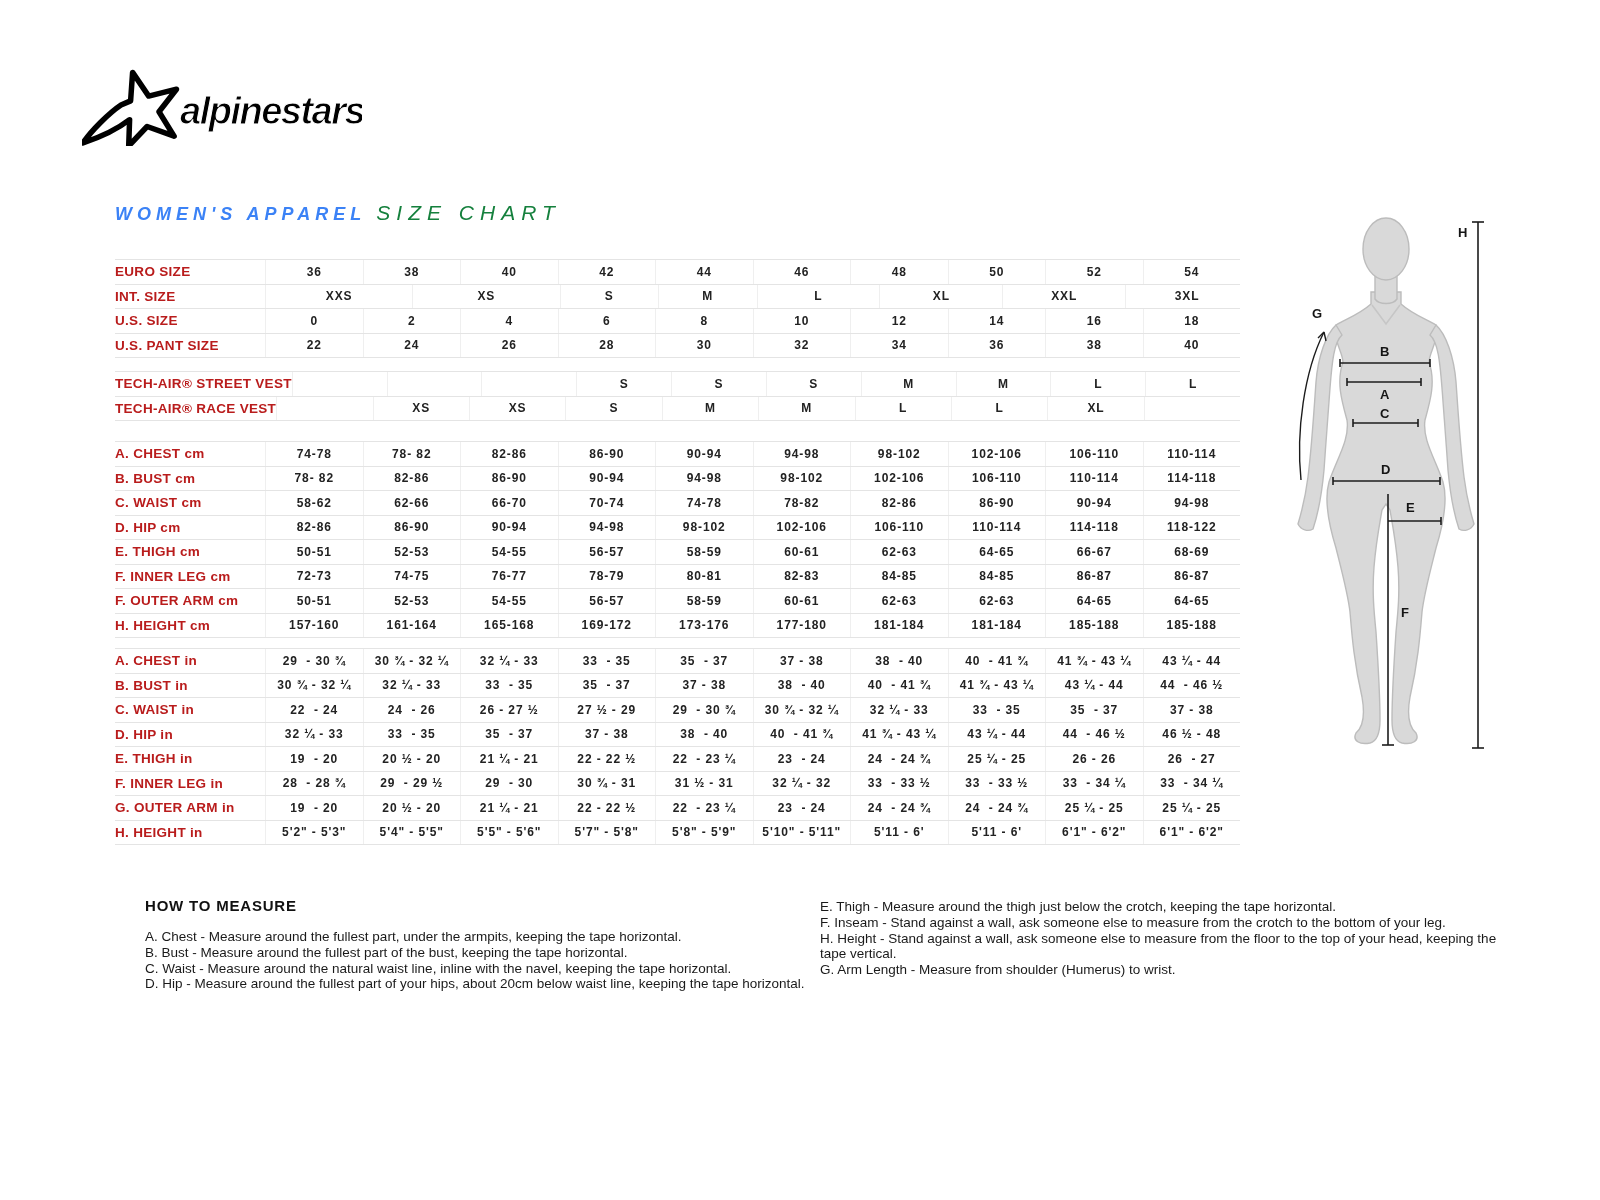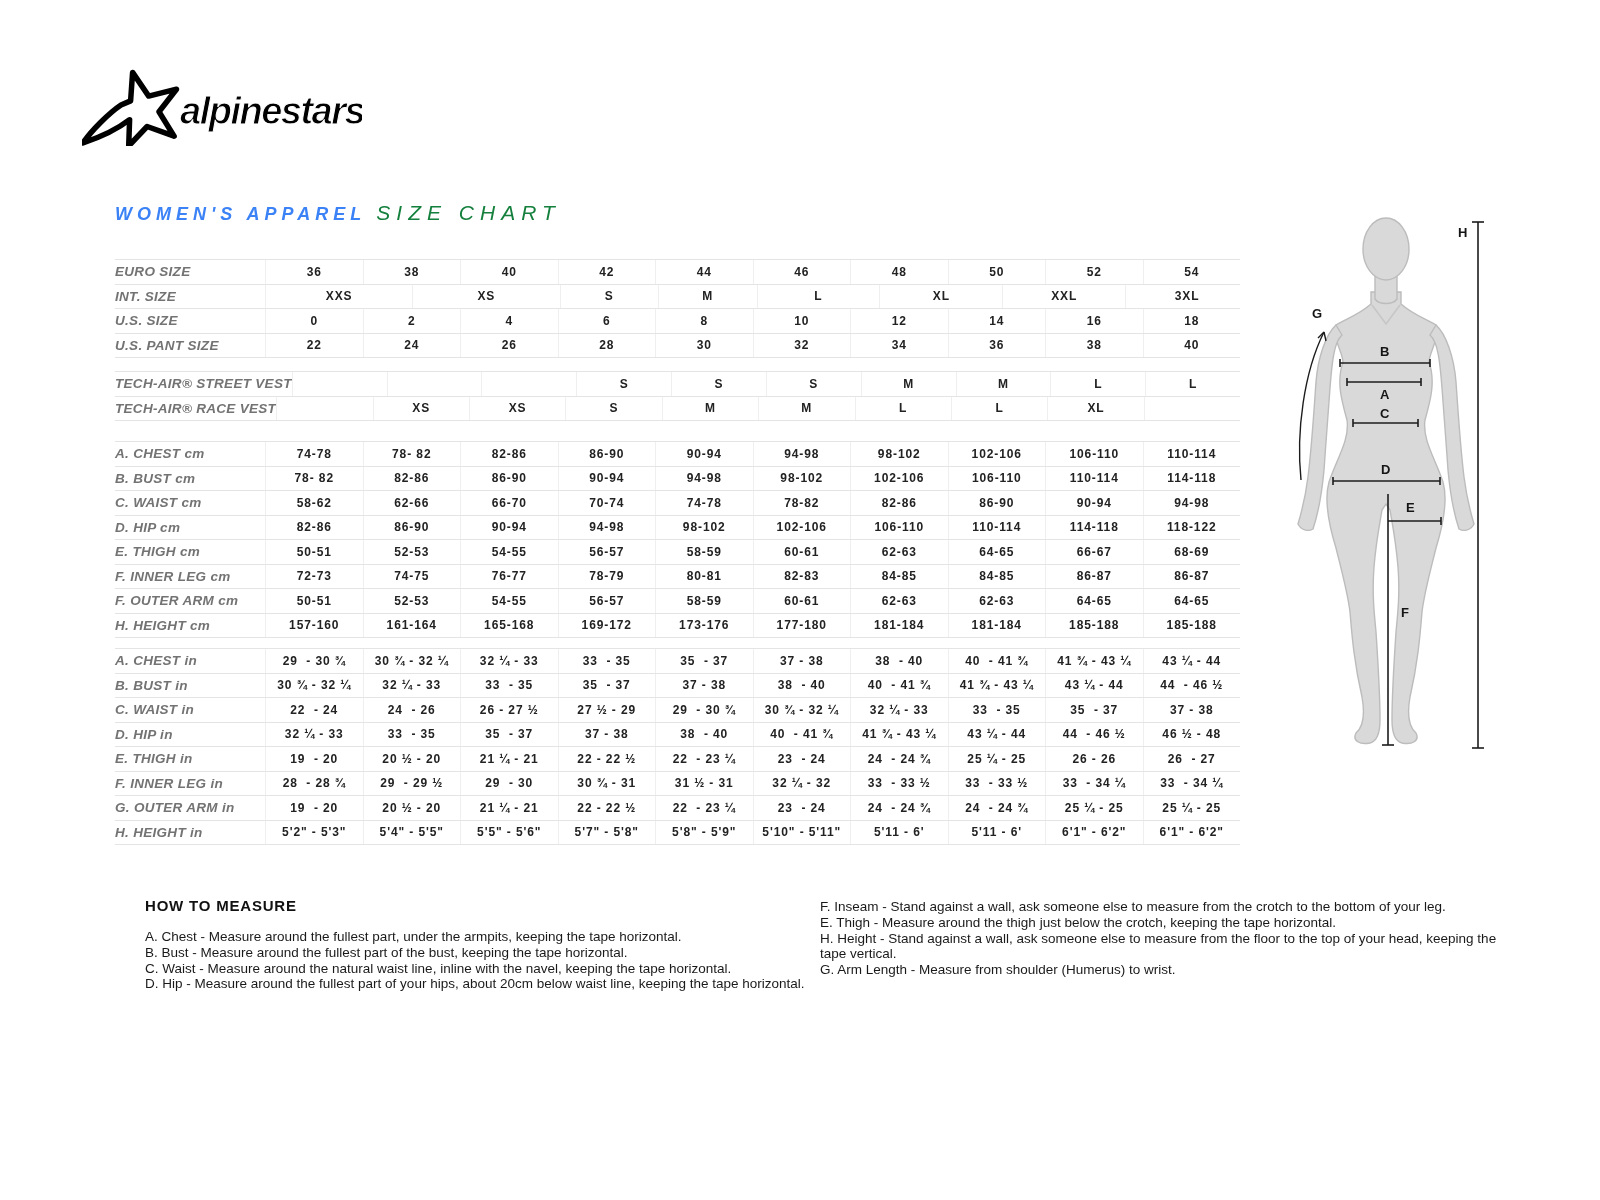--- a/index.html
+++ b/index.html
@@ -14,21 +14,21 @@
   .title .main{font-size:18px;font-weight:700;letter-spacing:5px;color:#3b82f6;}
   .title .sub{font-size:21px;font-weight:400;letter-spacing:6px;color:#15803d;margin-left:10px;}
 
   
   .size-table{position:absolute;left:115px;top:259px;width:1125px;}
   .tgroup{border-top:1px solid #e4e4e4;}
   .tgroup.g1{margin-top:13px;}
   .tgroup.g2{margin-top:20px;}
   .tgroup.g3{margin-top:10px;}
   .trow{display:flex;height:24.5px;box-sizing:border-box;border-bottom:1px solid #e4e4e4;align-items:center;}
-  .lbl{flex:0 0 150px;font-weight:700;font-size:13.5px;letter-spacing:0.3px;white-space:nowrap;color:#737373;font-style:italic;}
+  .lbl{flex:0 0 150px;font-weight:700;font-size:13.5px;letter-spacing:0.3px;white-space:nowrap;color:#b91c1c;}
   .cell{flex:1 1 0;height:100%;display:flex;align-items:center;justify-content:center;
         font-size:12px;font-weight:700;letter-spacing:0.9px;color:#222;
         border-left:1px solid #efefef;white-space:pre;}
   .mcell{flex:0 0 auto;}
 
   
   .figure{position:absolute;left:1268px;top:192px;}
   .fig-label{font-family:"Liberation Sans",sans-serif;font-size:13px;font-weight:700;fill:#151515;}
 
   
@@ -449,21 +449,21 @@
 
   <div class="howto">
     <div class="howto-heading">HOW TO MEASURE</div>
     <div class="howto-col-left">
       <div class="howto-line">A. Chest - Measure around the fullest part, under the armpits, keeping the tape horizontal.</div>
       <div class="howto-line">B. Bust - Measure around the fullest part of the bust, keeping the tape horizontal.</div>
       <div class="howto-line">C. Waist - Measure around the natural waist line, inline with the navel, keeping the tape horizontal.</div>
       <div class="howto-line">D. Hip - Measure around the fullest part of your hips, about 20cm below waist line, keeping the tape horizontal.</div>
     </div>
     <div class="howto-col-right">
+      <div class="howto-line">E. Thigh - Measure around the thigh just below the crotch, keeping the tape horizontal.</div>
       <div class="howto-line">F. Inseam - Stand against a wall, ask someone else to measure from the crotch to the bottom of your leg.</div>
-      <div class="howto-line">E. Thigh - Measure around the thigh just below the crotch, keeping the tape horizontal.</div>
       <div class="howto-line">H. Height - Stand against a wall, ask someone else to measure from the floor to the top of your head, keeping the tape vertical.</div>
       <div class="howto-line">G. Arm Length - Measure from shoulder (Humerus) to wrist.</div>
     </div>
   </div>
 
 
 </div>
 
 </body></html>

